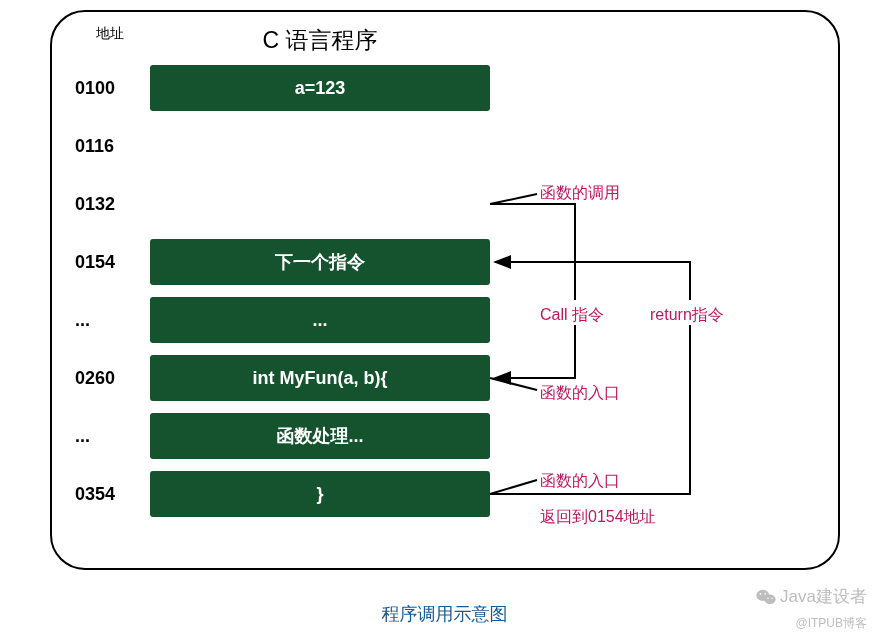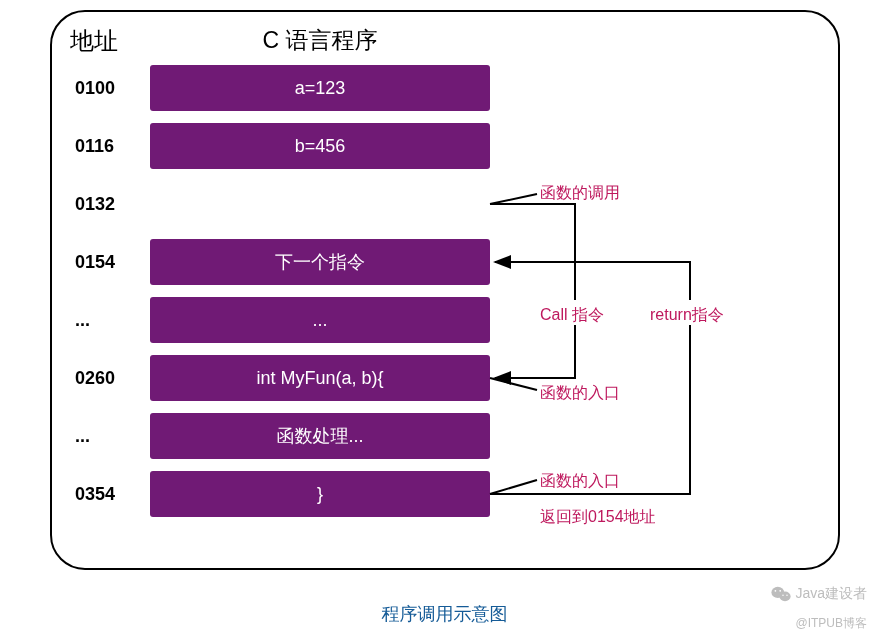--- a/index.html
+++ b/index.html
@@ -21,22 +21,22 @@
     }
     .header-row {
       position: absolute;
       top: 25px;
       left: 70px;
       width: 420px;
       display: flex;
     }
     .addr-header {
       width: 80px;
-      text-align: left;
-      font-size: 24px;
+      text-align: center;
+      font-size: 14px;
       color: #000;
     }
     .prog-header {
       flex: 1;
       text-align: center;
       font-size: 23px;
       color: #000;
     }
     .row {
       position: absolute;
@@ -49,27 +49,28 @@
     .addr-cell {
       width: 80px;
       text-align: left;
       font-size: 18px;
       font-weight: bold;
       color: #000;
       padding-left: 5px;
     }
     .prog-cell {
       flex: 1;
-      background: #701a75;
+      background: #14532d;
       color: #fff;
       text-align: center;
       font-size: 18px;
       height: 46px;
       line-height: 46px;
       border-radius: 3px;
+      font-weight: bold;
     }
     .annotation {
       position: absolute;
       font-size: 16px;
       color: #be185d;
     }
     .svg-arrows {
       position: absolute;
       left: 0;
       top: 0;
@@ -83,21 +84,21 @@
       width: 889px;
       text-align: center;
       top: 602px;
       font-size: 18px;
       color: #155b97;
     }
     .watermark-top {
       position: absolute;
       right: 22px;
       top: 585px;
-      font-size: 14px;
+      font-size: 17px;
       color: #bdbdbd;
       display: flex;
       align-items: center;
       gap: 4px;
     }
     .watermark-bottom {
       position: absolute;
       right: 22px;
       top: 615px;
       font-size: 12px;
@@ -118,21 +119,20 @@
   <div class="addr-header">地址</div>
   <div class="prog-header">C 语言程序</div>
 </div>
 
 <div class="row" style="top:65px">
   <div class="addr-cell">0100</div>
   <div class="prog-cell">a=123</div>
 </div>
 <div class="row" style="top:123px">
   <div class="addr-cell">0116</div>
-  <div class="prog-cell">b=456</div>
 </div>
 <div class="row" style="top:181px">
   <div class="addr-cell">0132</div>
 </div>
 <div class="row" style="top:239px">
   <div class="addr-cell">0154</div>
   <div class="prog-cell">下一个指令</div>
 </div>
 <div class="row" style="top:297px">
   <div class="addr-cell">...</div>

